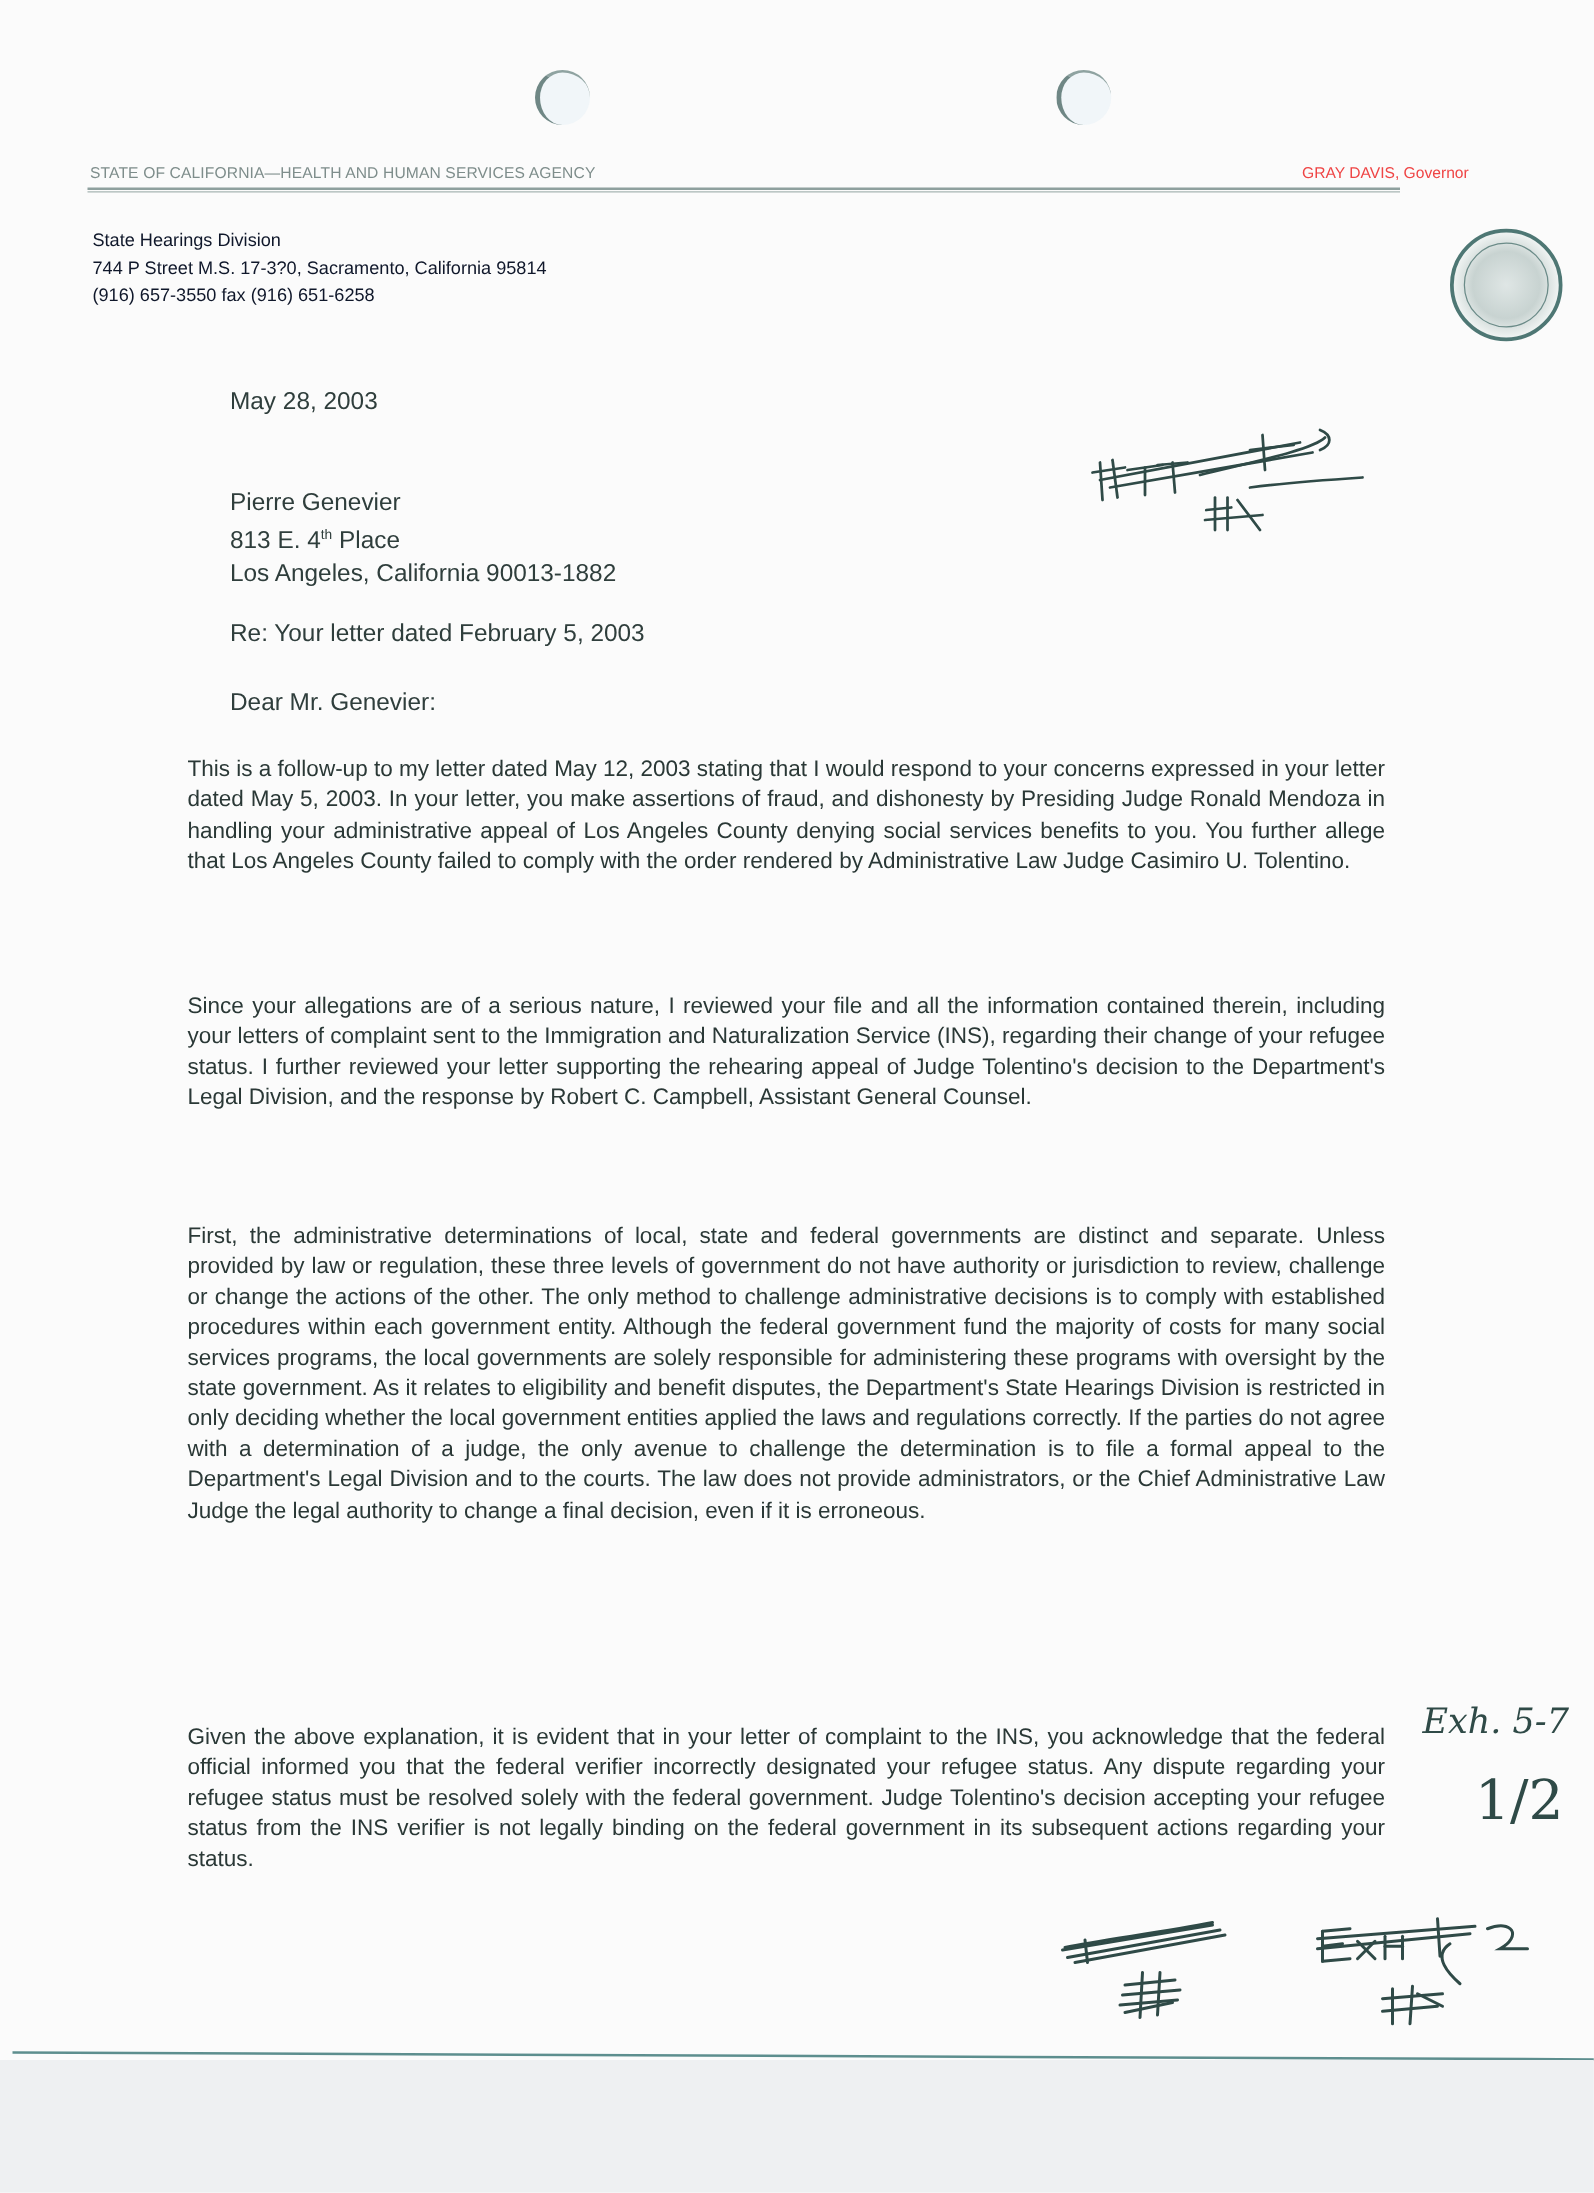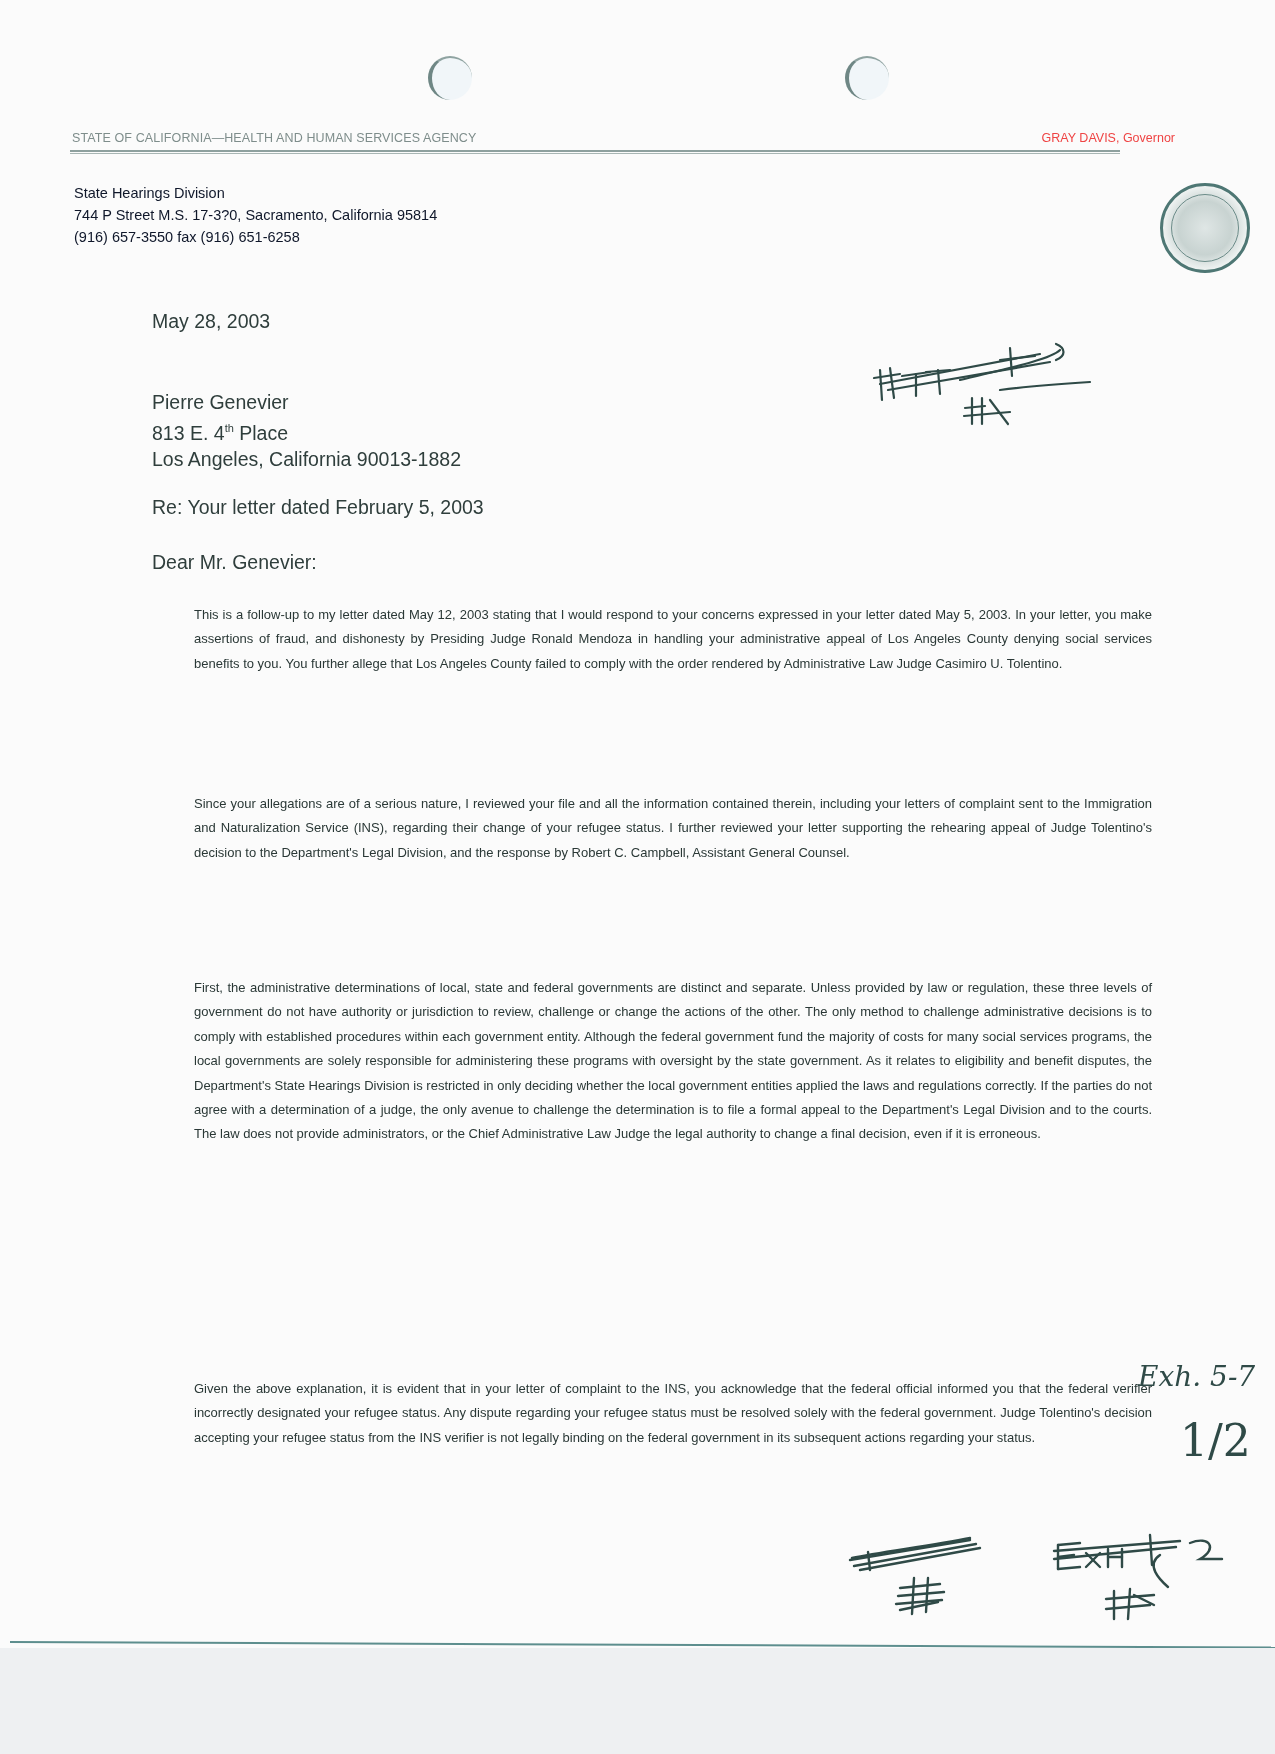--- a/index.html
+++ b/index.html
@@ -47,27 +47,27 @@
   .seal {
     position: absolute; left: 1160px; top: 183px; width: 90px; height: 90px;
     border-radius: 50%; border: 3px solid #4e7774; box-sizing: border-box;
     background: radial-gradient(circle, #dfe6e5 0%, #c8d3d1 45%, #eef2f1 70%);
   }
   .seal::after {
     content: ""; position: absolute; left: 8px; top: 8px; right: 8px; bottom: 8px;
     border-radius: 50%; border: 1px solid #6b8b88;
   }
   .text-block {
-    position: absolute; font-size: 19.5px; color: #2f3e3c;
+    position: absolute; font-size: 19.5px; color: #2f3e3c; margin-left: 32px;
   }
   .addr-line { display: block; line-height: 26px; }
   .para {
     position: absolute; left: 150px; width: 958px;
-    font-size: 13px; line-height: 24.4px; text-align: justify;
-    color: #2a3836; font-stretch: condensed; margin-left: 44px;
+    font-size: 18px; line-height: 24.4px; text-align: justify;
+    color: #2a3836; font-stretch: condensed;
   }
   .hand {
     position: absolute; font-family: "DejaVu Serif", serif; font-style: italic;
     color: #2f4a47;
   }
   .scribble { position: absolute; }
 </style>
 </head>
 <body>
 

